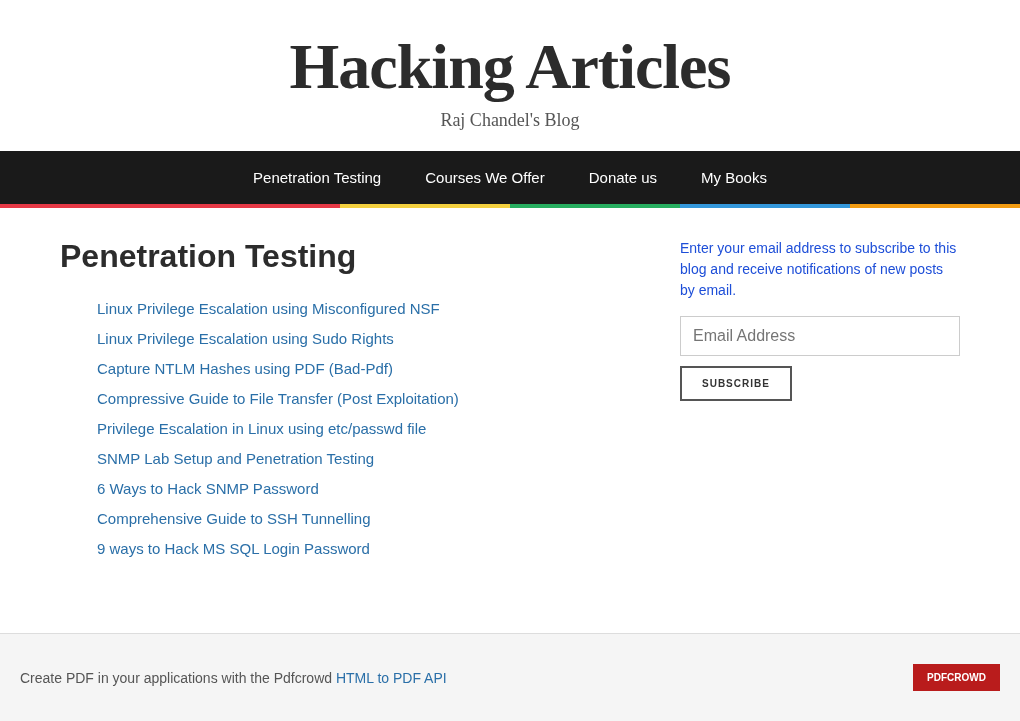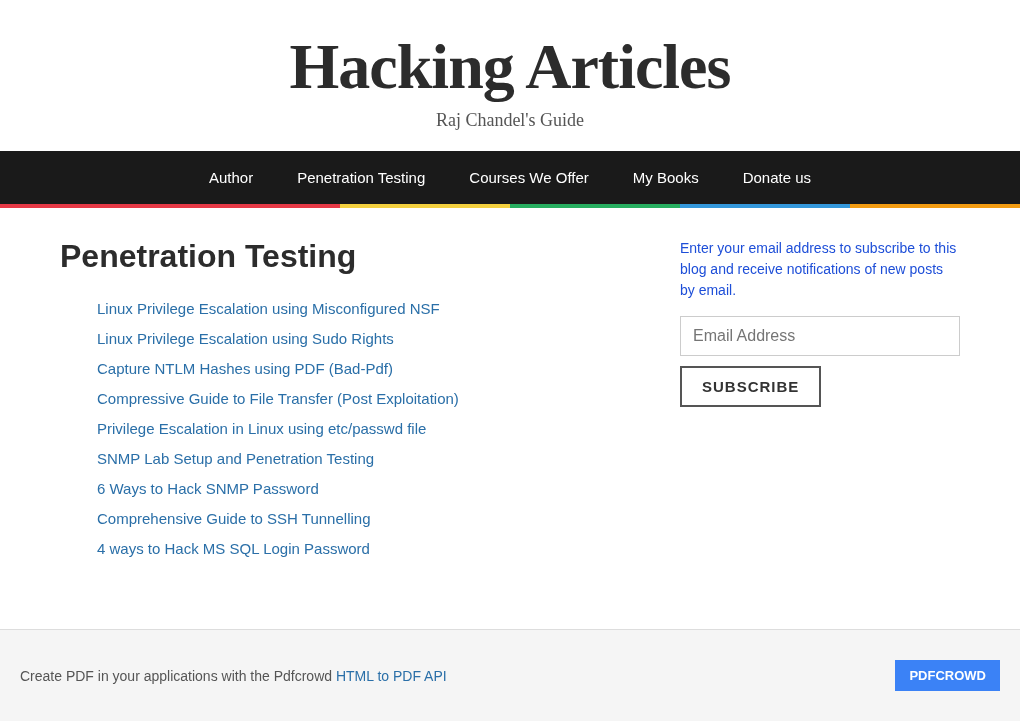--- a/index.html
+++ b/index.html
@@ -153,21 +153,21 @@
       font-family: Arial, sans-serif;
       color: #999;
       margin-bottom: 10px;
       outline: none;
     }
 
     .subscribe-btn {
       background: #ffffff;
       border: 2px solid #555;
       padding: 10px 20px;
-      font-size: 15px;
+      font-size: 10px;
       font-weight: bold;
       letter-spacing: 1px;
       font-family: Arial, sans-serif;
       cursor: pointer;
       color: #333;
     }
 
     
     .pdf-footer {
       position: fixed;
@@ -188,53 +188,50 @@
       color: #555;
     }
 
     .pdf-link {
       color: #2a6fa8;
       text-decoration: none;
       cursor: pointer;
     }
 
     .pdfcrowd-badge {
-      background: #3b82f6;
+      background: #b91c1c;
       color: #ffffff;
       padding: 8px 14px;
-      font-size: 13px;
+      font-size: 10px;
       font-weight: bold;
       font-family: Arial, sans-serif;
       cursor: pointer;
     }
   </style>
 </head>
 <body>
 
 <header class="site-header">
   <h1 class="site-title">Hacking Articles</h1>
-  <p class="site-subtitle">Raj Chandel's Guide</p>
+  <p class="site-subtitle">Raj Chandel's Blog</p>
 </header>
 
 <nav class="main-nav">
   <ul class="nav-list">
     <li class="nav-item">
-      <a class="nav-link">Author</a>
-    </li>
-    <li class="nav-item">
       <a class="nav-link">Penetration Testing</a>
     </li>
     <li class="nav-item">
       <a class="nav-link">Courses We Offer</a>
     </li>
     <li class="nav-item">
+      <a class="nav-link">Donate us</a>
+    </li>
+    <li class="nav-item">
       <a class="nav-link">My Books</a>
-    </li>
-    <li class="nav-item">
-      <a class="nav-link">Donate us</a>
     </li>
   </ul>
 
   <div class="nav-underline-container">
     <div class="nav-underline" style="background:#e63946;"></div>
     <div class="nav-underline" style="background:#e63946;"></div>
     <div class="nav-underline" style="background:#f4d03f;"></div>
     <div class="nav-underline" style="background:#27ae60;"></div>
     <div class="nav-underline" style="background:#3498db;"></div>
     <div class="nav-underline" style="background:#f39c12;"></div>
@@ -247,21 +244,21 @@
     <h2 class="page-title">Penetration Testing</h2>
     <ul class="article-list">
     <li><a class="article-link" href="#">Linux Privilege Escalation using Misconfigured NSF</a></li>
         <li><a class="article-link" href="#">Linux Privilege Escalation using Sudo Rights</a></li>
         <li><a class="article-link" href="#">Capture NTLM Hashes using PDF (Bad-Pdf)</a></li>
         <li><a class="article-link" href="#">Compressive Guide to File Transfer (Post Exploitation)</a></li>
         <li><a class="article-link" href="#">Privilege Escalation in Linux using etc/passwd file</a></li>
         <li><a class="article-link" href="#">SNMP Lab Setup and Penetration Testing</a></li>
         <li><a class="article-link" href="#">6 Ways to Hack SNMP Password</a></li>
         <li><a class="article-link" href="#">Comprehensive Guide to SSH Tunnelling</a></li>
-        <li><a class="article-link" href="#">4 ways to Hack MS SQL Login Password</a></li>
+        <li><a class="article-link" href="#">9 ways to Hack MS SQL Login Password</a></li>
       </ul>
   </main>
 
   <aside class="sidebar">
     <div class="subscribe-box">
       <p class="subscribe-desc">Enter your email address to subscribe to this blog and receive notifications of new posts by email.</p>
       <input type="email" class="email-input" placeholder="Email Address" style="">
       <button class="subscribe-btn">SUBSCRIBE</button>
     </div>
   </aside>

